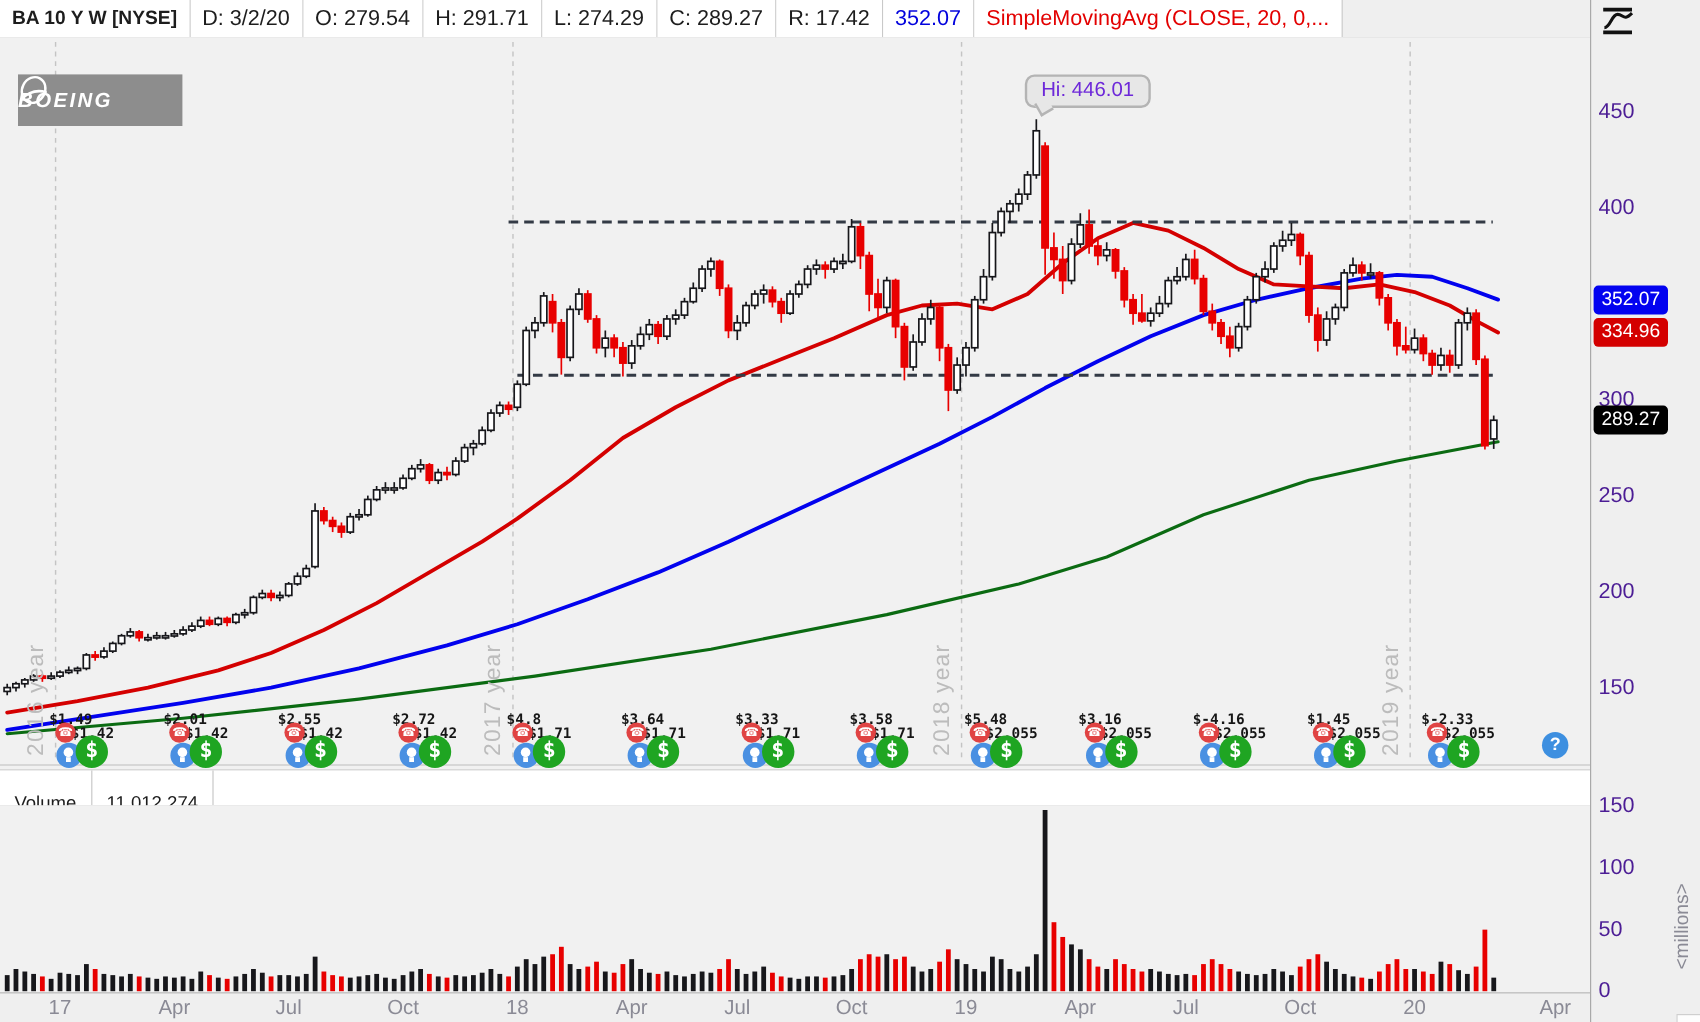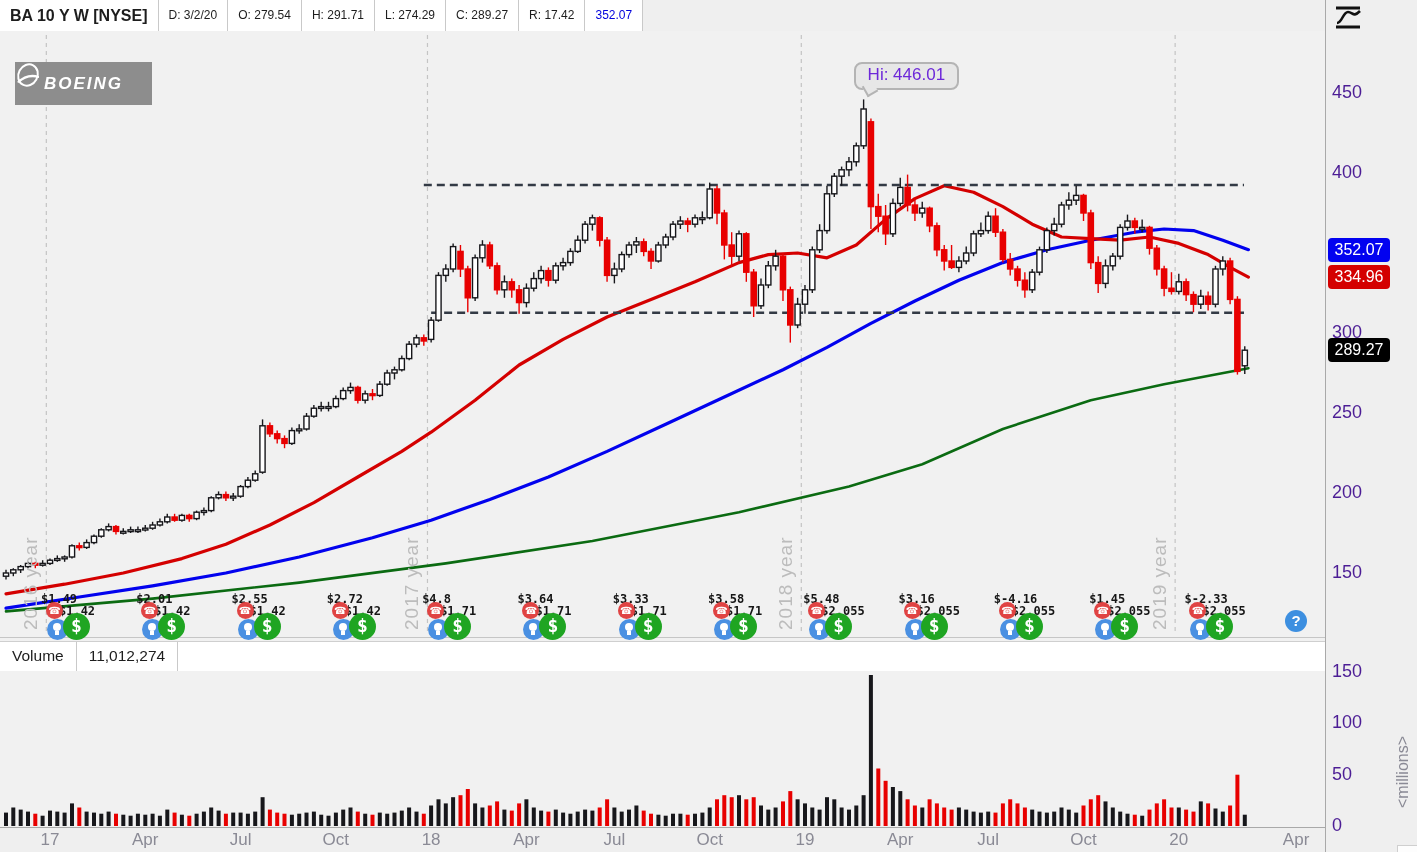--- a/index.html
+++ b/index.html
@@ -2,32 +2,32 @@
 <html><head>
 <meta charset="utf-8">
 <style>
   html,body{margin:0;padding:0;background:#dddddd;}
   .screen{position:relative;width:1417px;height:852px;background:#f1f1f1;overflow:hidden;
           font-family:"Liberation Sans",sans-serif;}
   
   .toolbar{position:absolute;left:0;top:0;width:1417px;height:31px;background:#efefef;
            border-bottom:1px solid #b9b9b9;display:flex;align-items:center;}
   .tcell{background:#ffffff;border-right:1px solid #c9c9c9;padding:0 10px;line-height:31px;
-         font-size:12px;color:#1d1d1d;white-space:nowrap;}
+         font-size:18px;color:#1d1d1d;white-space:nowrap;}
   .tcell.sym{font-weight:bold;font-size:16px;}
   .tcell.blue{color:#0202dd;}
   .tcell.red{color:#e30000;}
   
   .main-pane{position:absolute;left:0;top:31px;width:1325px;height:606px;background:#f1f1f1;
              border-bottom:1px solid #c6c6c6;overflow:visible;}
   .main-pane svg{position:absolute;left:0;top:0;}
   .yearlab{position:absolute;top:497px;height:102px;color:#bcbcbc;font-size:19px;
            writing-mode:vertical-rl;transform:rotate(180deg);letter-spacing:1px;}
   .watermark{position:absolute;left:15px;top:31px;width:137px;height:43px;background:#8d8d8d;
-             display:flex;align-items:center;justify-content:center;gap:6px;}
+             display:flex;align-items:center;justify-content:flex-start;gap:6px;}
   .wm-text{color:#ffffff;font-weight:bold;font-style:italic;font-size:17px;letter-spacing:2px;
            font-family:"Liberation Sans",sans-serif;}
   .hi-tip{position:absolute;padding:1px 12px 3px 12px;background:#e7e7e7;border:2px solid #b4b4b4;
           border-radius:8px;font-size:17px;color:#6d28d9;white-space:nowrap;z-index:5;}
   .hi-tip:after{content:"";position:absolute;left:8px;bottom:-7px;width:10px;height:10px;
           background:#e7e7e7;border-right:2px solid #b4b4b4;border-bottom:2px solid #b4b4b4;
           transform:rotate(60deg);}
   
   .mk{position:absolute;width:0;height:0;}
   .mk .eps{position:absolute;left:-31px;top:0;font-family:"DejaVu Sans Mono",monospace;
@@ -41,21 +41,21 @@
   .mk .bulb{position:absolute;left:6px;top:4px;width:8px;height:8px;border-radius:50%;background:#fff;}
   .mk .bulb-base{position:absolute;left:8px;top:12px;width:4px;height:4px;background:#fff;}
   .mk .green-ic{position:absolute;left:-9px;top:21px;width:27px;height:27px;border-radius:50%;
            background:#1fa522;color:#fff;font-family:"DejaVu Sans Mono",monospace;font-weight:bold;
            font-size:18px;line-height:26px;text-align:center;z-index:4;}
   .help-ic{position:absolute;width:22px;height:22px;border-radius:50%;background:#3d8fe0;color:#fff;
            font-weight:bold;font-size:15px;line-height:22px;text-align:center;}
   
   .vol-header{position:absolute;left:0;top:641px;width:1325px;height:29px;background:#ffffff;
               border-top:1px solid #cfcfcf;border-bottom:1px solid #c6c6c6;display:flex;}
-  .vh-cell{border-right:1px solid #c9c9c9;padding:0 12px;line-height:28px;font-size:15.5px;color:#1d1d1d;}
+  .vh-cell{border-right:1px solid #c9c9c9;padding:14px 12px;line-height:28px;font-size:15.5px;color:#1d1d1d;}
   .vol-pane{position:absolute;left:0;top:671px;width:1325px;height:156px;background:#f1f1f1;
             border-bottom:1px solid #a9a9a9;}
   
   .xaxis{position:absolute;left:0;top:828px;width:1325px;height:24px;background:#efefef;padding-left:16px;}
   .xtick{position:absolute;top:2px;font-size:17px;color:#8a8a95;transform:translateX(-50%);}
   
   .yaxis{position:absolute;left:1325px;top:0;width:92px;height:852px;background:#efefef;
          border-left:1px solid #a9a9a9;}
   .ptick{position:absolute;left:6px;font-size:18px;color:#4c1d95;}
   .badge{position:absolute;left:2px;width:62px;height:24px;border-radius:4px;color:#fff;
@@ -73,20 +73,21 @@
 
   <div class="toolbar" id="toolbar">
       <div class="tcell sym">BA 10 Y W [NYSE]</div>
       <div class="tcell ">D: 3/2/20</div>
       <div class="tcell ">O: 279.54</div>
       <div class="tcell ">H: 291.71</div>
       <div class="tcell ">L: 274.29</div>
       <div class="tcell ">C: 289.27</div>
       <div class="tcell ">R: 17.42</div>
       <div class="tcell blue">352.07</div>
+      <div class="tcell red">SimpleMovingAvg (CLOSE, 20, 0,...</div>
     </div>
 
   <div class="main-pane" id="mainPane">
     <svg id="mainSvg" width="1325" height="640">
         <line x1="46.315" x2="46.315" y1="4" y2="604" stroke="#c4c4c4" stroke-width="1.2" stroke-dasharray="4 4"></line>
         <line x1="427.475" x2="427.475" y1="4" y2="604" stroke="#c4c4c4" stroke-width="1.2" stroke-dasharray="4 4"></line>
         <line x1="801.3050000000001" x2="801.3050000000001" y1="4" y2="604" stroke="#c4c4c4" stroke-width="1.2" stroke-dasharray="4 4"></line>
         <line x1="1175.135" x2="1175.135" y1="4" y2="604" stroke="#c4c4c4" stroke-width="1.2" stroke-dasharray="4 4"></line>
         <polyline points="6.0,580.4 152.6,567.6 299.2,551.6 445.8,532.4 592.4,510.0 739.0,481.2 849.0,455.6 922.3,433.2 1002.9,398.0 1090.8,369.2 1164.1,353.2 1248.4,337.2" fill="none" stroke="#0b6b12" stroke-width="2.6" stroke-linejoin="round" stroke-linecap="round"></polyline>
         <polyline points="6.0,577.2 79.3,566.0 152.6,554.8 225.9,542.0 299.2,526.0 372.5,506.8 431.1,489.2 489.8,468.4 548.4,446.0 607.1,420.4 665.7,393.2 724.3,366.0 783.0,338.8 827.0,316.4 870.9,292.4 914.9,270.0 958.9,249.2 1002.9,231.6 1046.9,218.8 1090.8,209.2 1134.8,201.2 1164.1,198.0 1193.5,199.6 1222.8,209.2 1248.4,218.7" fill="none" stroke="#0202ee" stroke-width="3.2" stroke-linejoin="round" stroke-linecap="round"></polyline>

